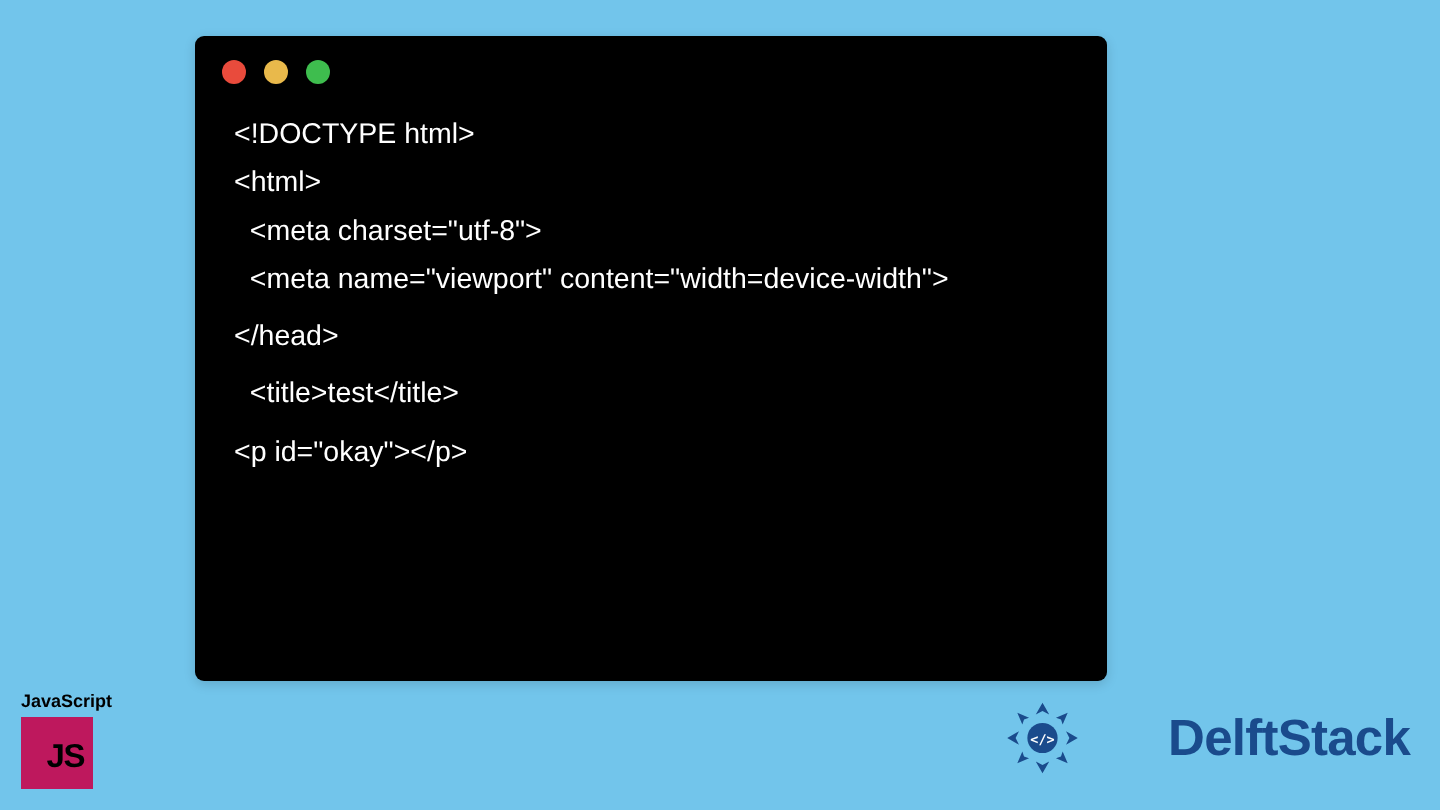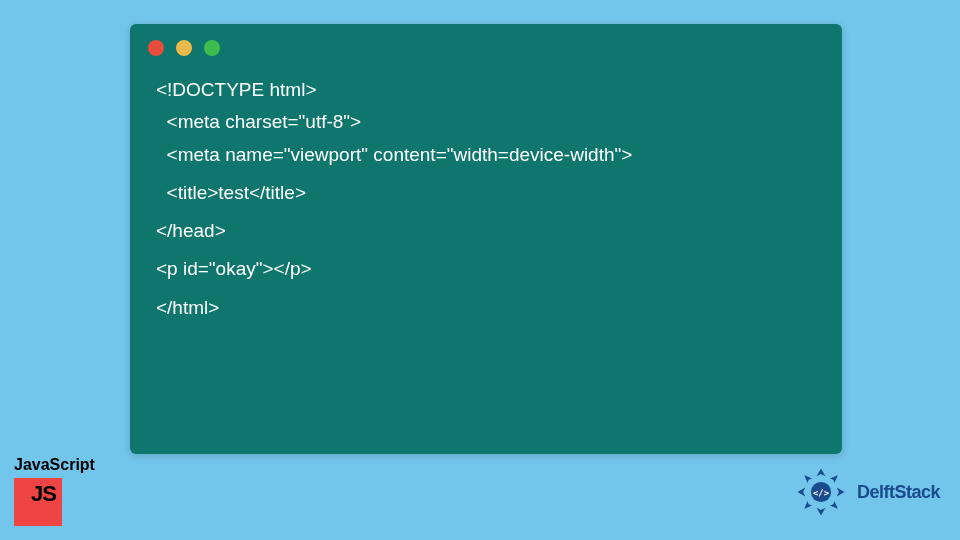--- a/index.html
+++ b/index.html
@@ -12,23 +12,23 @@
       height: 540px;
       background: #72c5eb;
       font-family: Arial, Helvetica, sans-serif;
       position: relative;
       overflow: hidden;
     }
     .code-window {
       position: absolute;
       top: 24px;
       left: 130px;
-      width: 712px;
+      width: 608px;
       height: 430px;
-      background: #0f766e;
+      background: #000000;
       border-radius: 6px;
       box-shadow: 0 2px 8px rgba(0,0,0,0.15);
     }
     .traffic-lights {
       display: flex;
       gap: 12px;
       padding: 16px 18px 12px 18px;
     }
     .traffic-light {
       width: 16px;
@@ -51,79 +51,80 @@
     .spaced {
       margin-top: 6px;
     }
     .js-badge {
       position: absolute;
       left: 14px;
       bottom: 14px;
       text-align: center;
     }
     .js-badge .label {
-      font-size: 16px;
+      font-size: 12px;
       font-weight: bold;
       color: #000;
       margin-bottom: 4px;
     }
     .js-logo {
       width: 48px;
       height: 48px;
-      background: #ef4444;
+      background: #be185d;
       display: flex;
       align-items: flex-end;
       justify-content: flex-end;
-      padding: 19px 6px;
+      padding: 9px 6px;
       font-weight: bold;
       color: #000;
       font-size: 22px;
       letter-spacing: -1px;
     }
     .delft-badge {
       position: absolute;
       right: 20px;
       bottom: 20px;
       display: flex;
       align-items: center;
       gap: 8px;
     }
     .delft-icon {
       width: 56px;
       height: 56px;
       position: relative;
     }
     .delft-text {
-      font-size: 18px;
+      font-size: 34px;
       font-weight: bold;
       color: #1a4b8c;
       letter-spacing: -0.5px;
+      margin-left: 48px;
     }
     .delft-icon svg {
       width: 100%;
       height: 100%;
     }
   </style>
 </head>
 <body>
 
 <div class="code-window">
   <div class="traffic-lights">
     <div class="traffic-light tl-red"></div>
     <div class="traffic-light tl-yellow"></div>
     <div class="traffic-light tl-green"></div>
   </div>
   <div class="code-body">
     <div class="code-line">&lt;!DOCTYPE html&gt;</div>
+    <div class="code-line">&lt;html&gt;</div>
     <div class="code-line">  &lt;meta charset="utf-8"&gt;</div>
     <div class="code-line">  &lt;meta name="viewport" content="width=device-width"&gt;</div>
+    <div class="code-line spaced">&lt;/head&gt;</div>
     <div class="code-line spaced">  &lt;title&gt;test&lt;/title&gt;</div>
-    <div class="code-line spaced">&lt;/head&gt;</div>
     <div class="code-line spaced">&lt;p id="okay"&gt;&lt;/p&gt;</div>
-    <div class="code-line spaced">&lt;/html&gt;</div>
   </div>
 </div>
 
 <div class="js-badge">
   <div class="label">JavaScript</div>
   <div class="js-logo">
     <span>JS</span>
   </div>
 </div>
 

